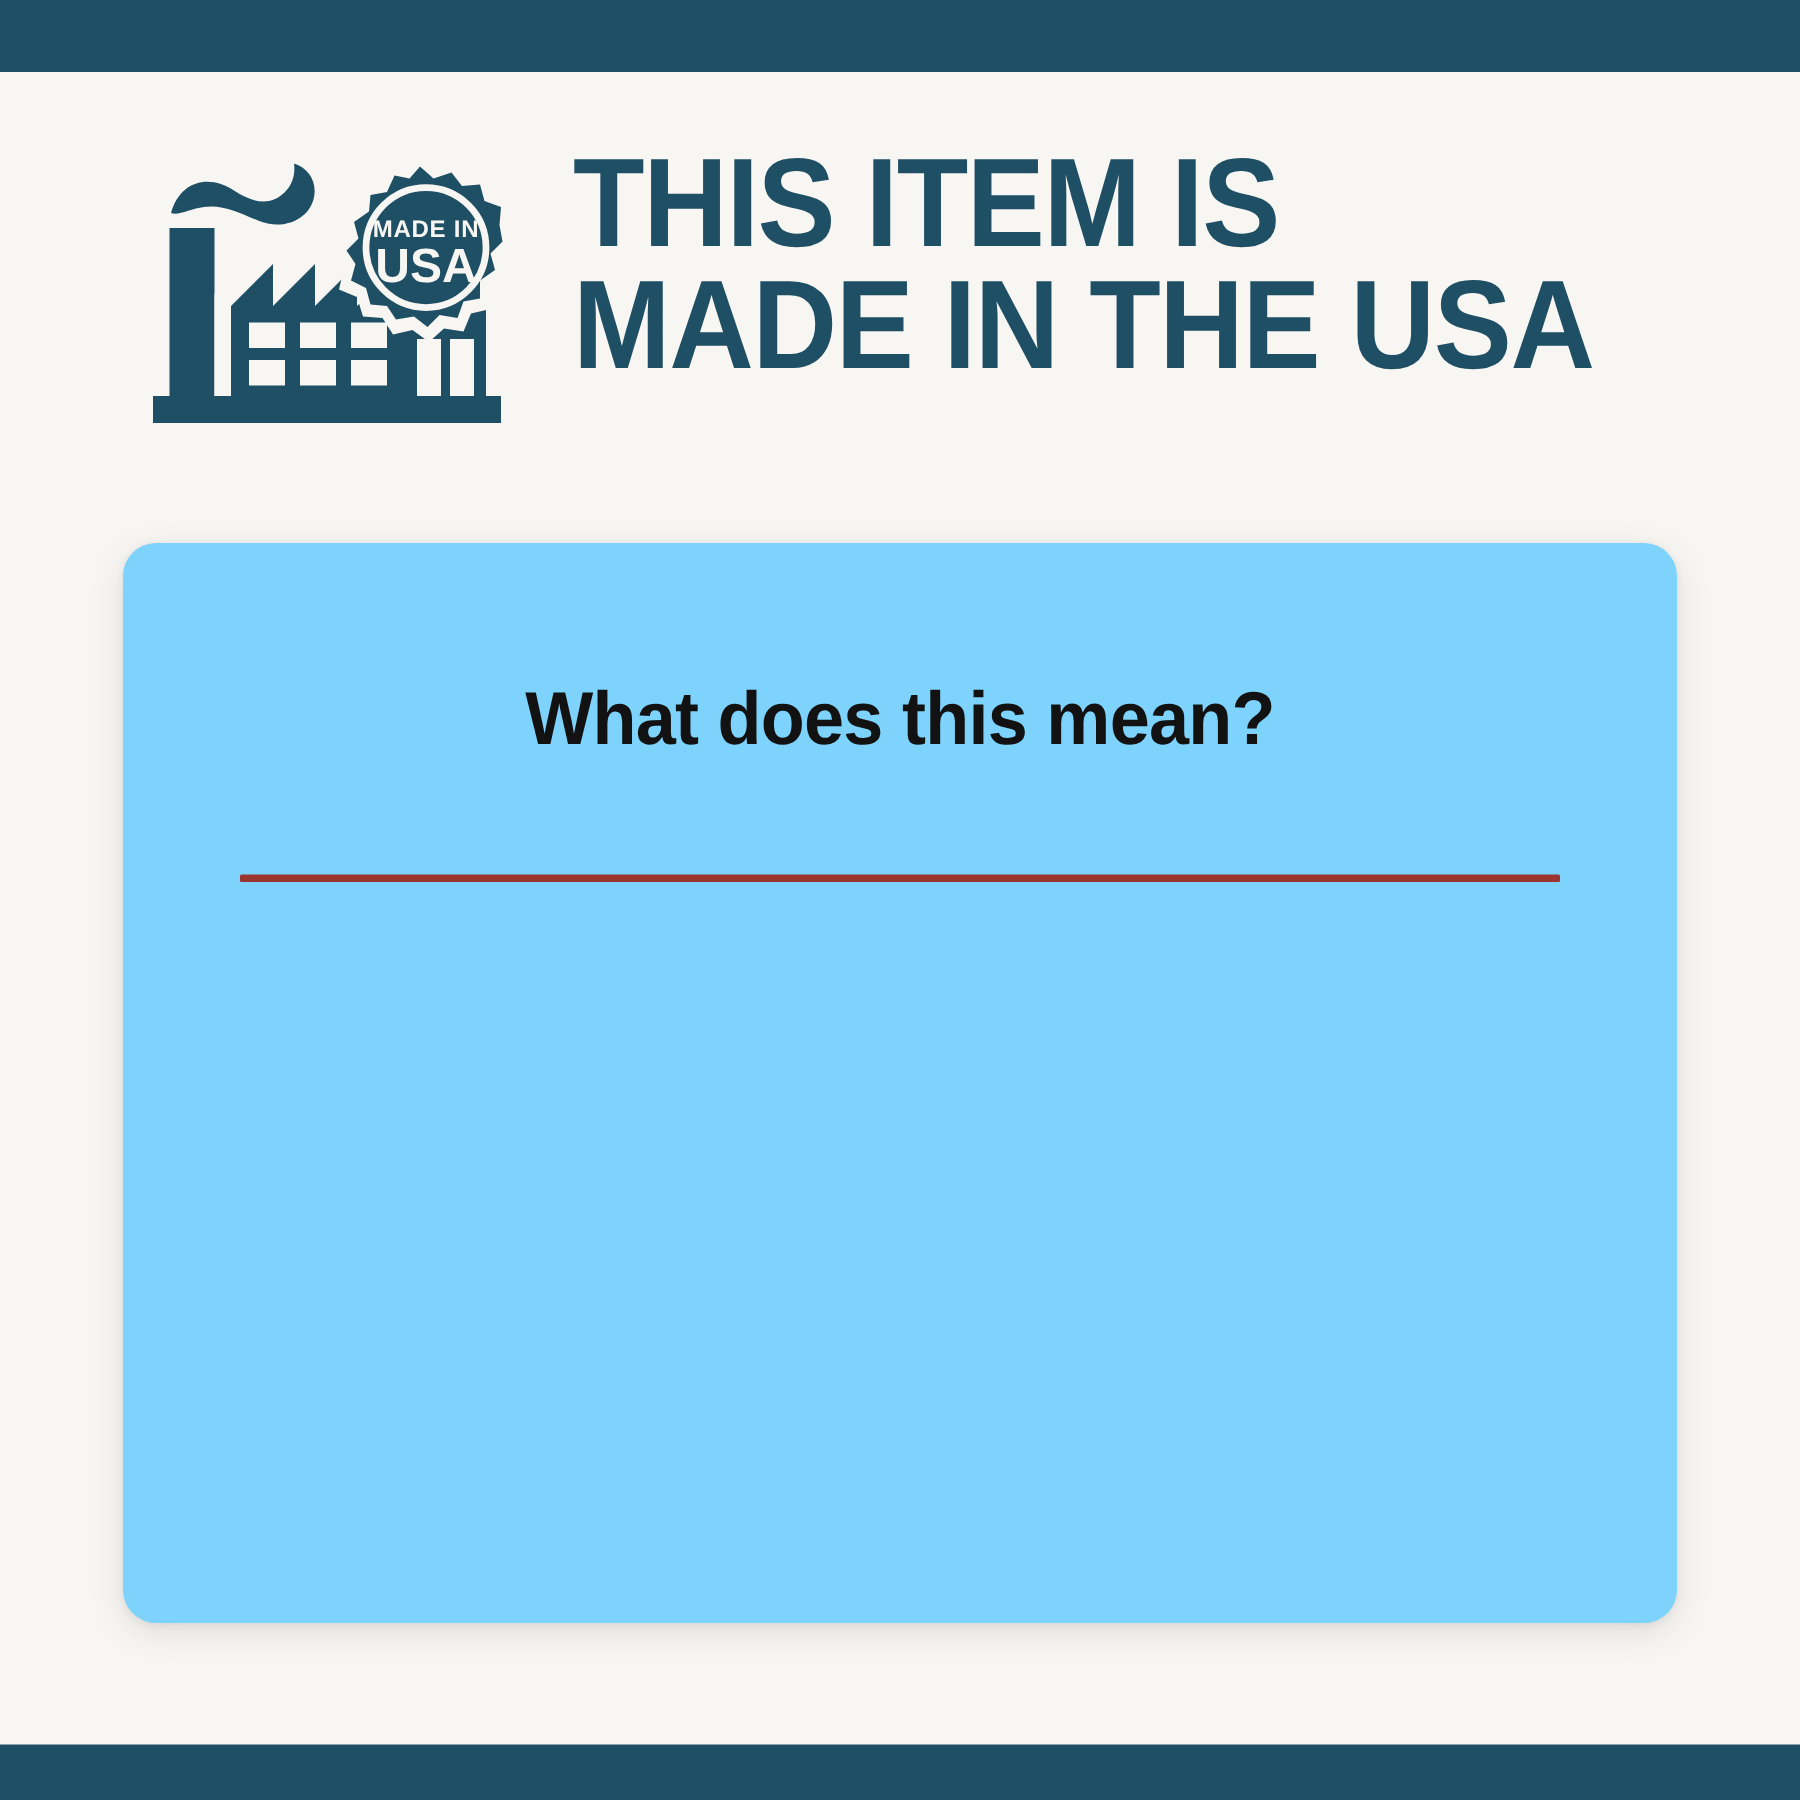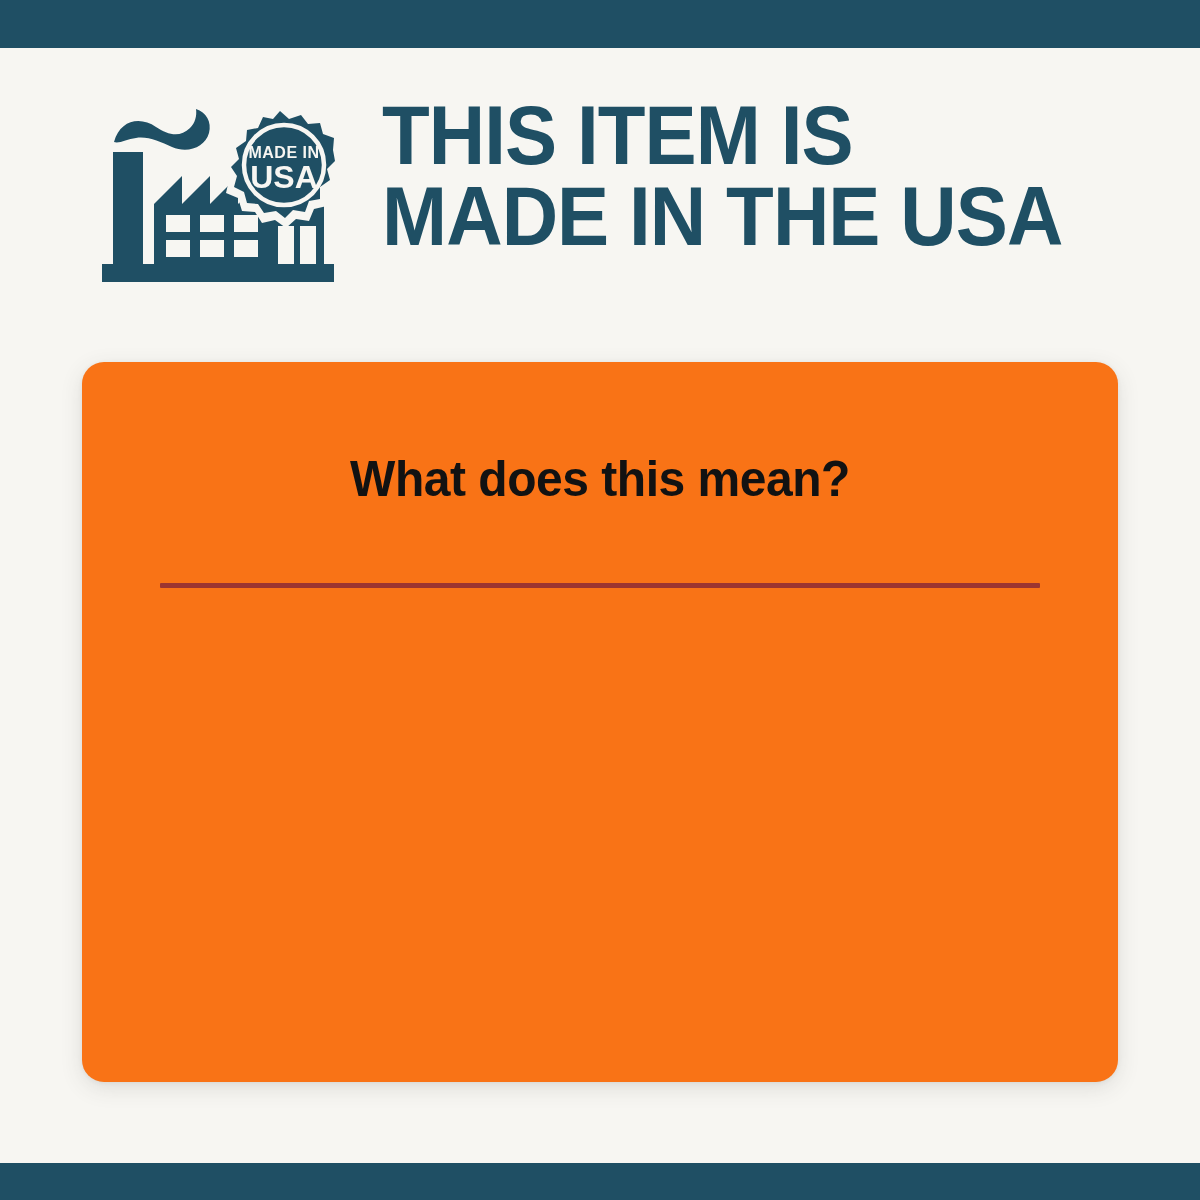--- a/index.html
+++ b/index.html
@@ -69,21 +69,21 @@
   }
   .headline-line { display:block; }
 
   
   .card {
     position:absolute;
     left:82px;
     top:314px;
     width:1036px;
     height:720px;
-    background:#f97316;
+    background:#7dd3fc;
     border-radius:22px;
     box-shadow:0 6px 22px rgba(60,60,60,0.13),
                0 1px 4px rgba(60,60,60,0.08);
     padding:0;
   }
 
   .card-heading {
     position:absolute;
     top:88px;
     left:0; right:0;

